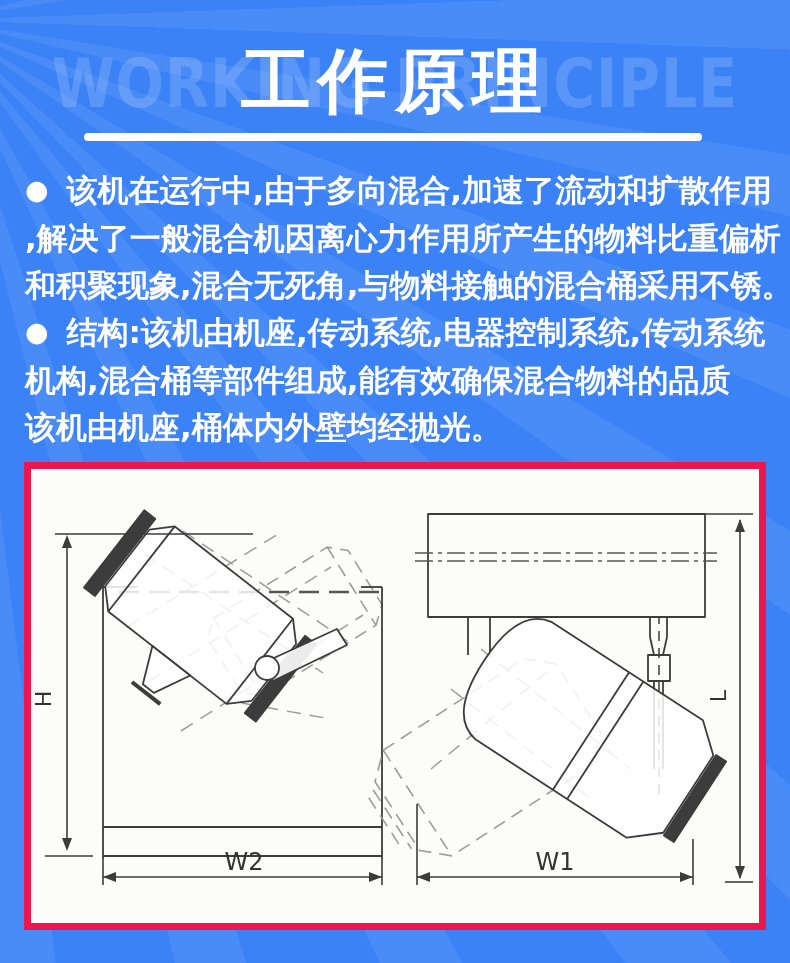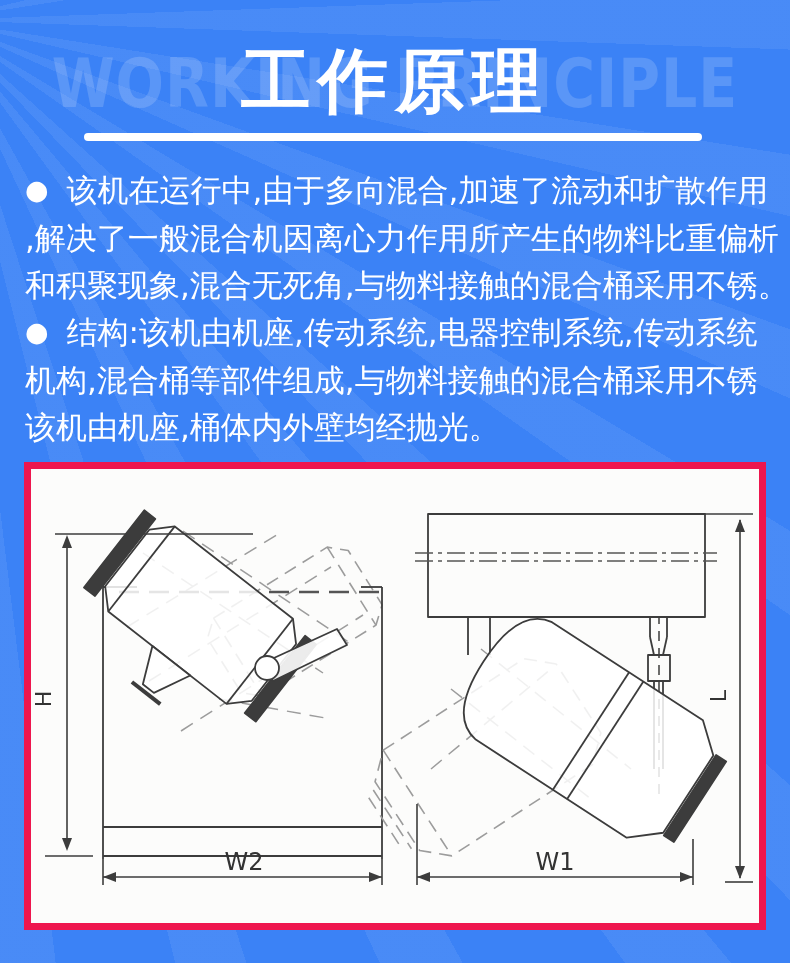--- a/index.html
+++ b/index.html
@@ -53,21 +53,21 @@
     background: #ffffff;
   }
   .text-block {
     position: absolute;
     top: 167px;
     left: 25px;
     width: 748px;
   }
   .text-line {
     color: #ffffff;
-    font-weight: 400;
+    font-weight: 700;
     font-size: 31px;
     line-height: 47px;
     white-space: nowrap;
     letter-spacing: 0;
   }
   .bullet {
     display: inline-block;
     font-size: 27px;
     margin-right: 18px;
     transform: translateY(-2px);
@@ -99,21 +99,21 @@
     <div class="watermark">WORKING PRINCIPLE</div>
     <h1 class="title">工作原理</h1>
     <div class="underline"></div>
   </header>
 
   <section class="text-block">
       <div class="text-line"><span class="bullet">●</span><span>该机在运行中,由于多向混合,加速了流动和扩散作用</span></div>
       <div class="text-line"><span>,解决了一般混合机因离心力作用所产生的物料比重偏析</span></div>
       <div class="text-line"><span>和积聚现象,混合无死角,与物料接触的混合桶采用不锈。</span></div>
       <div class="text-line"><span class="bullet">●</span><span>结构:该机由机座,传动系统,电器控制系统,传动系统</span></div>
-      <div class="text-line"><span>机构,混合桶等部件组成,与物料接触的混合桶采用不锈</span></div>
+      <div class="text-line"><span>机构,混合桶等部件组成,能有效确保混合物料的品质</span></div>
       <div class="text-line"><span>该机由机座,桶体内外壁均经抛光。</span></div>
     </section>
 
   <figure class="diagram-box">
     <svg viewBox="0 0 728 454">
 
       <g stroke="#3c3c3c" stroke-width="1.8" fill="none" stroke-linejoin="round">
 
         <g stroke="#9c9c9c" stroke-width="1.5" stroke-dasharray="14 9">
           <line x1="96" y1="158" x2="252" y2="62"></line>

